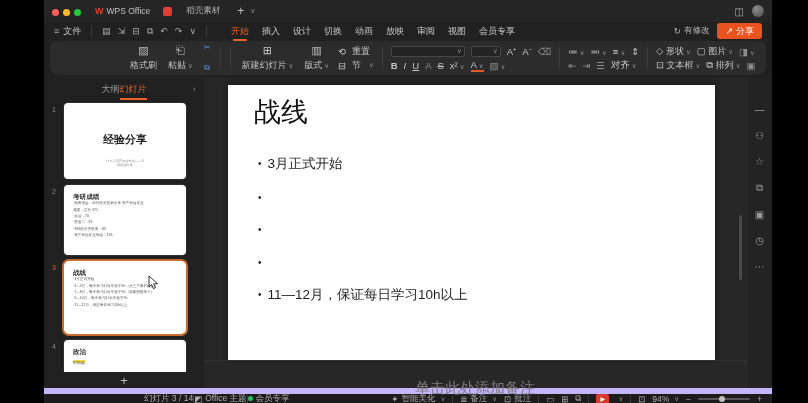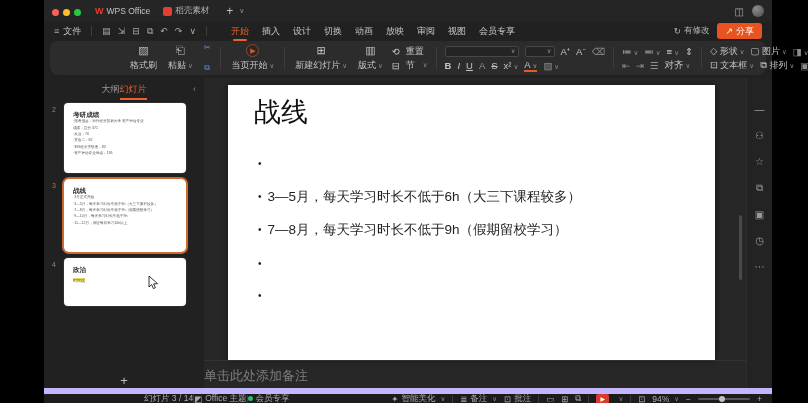--- a/index.html
+++ b/index.html
@@ -6,21 +6,21 @@
   *{box-sizing:border-box;font-family:"Liberation Sans",sans-serif;}
   .screen{position:relative;width:808px;height:403px;background:#000;overflow:hidden;}
   .window{position:absolute;left:44px;top:0;width:728px;height:403px;background:#212121;display:flex;flex-direction:column;}
 
   
   .titlebar{height:22px;background:#252525;display:flex;align-items:center;padding:0 8px;gap:6px;flex:0 0 auto;}
   .tl{width:7px;height:7px;border-radius:50%;display:inline-block;margin-right:4px;}
   .tl.r{background:#ff5f57}.tl.y{background:#febc2e}.tl.g{background:#28c840}
   .appbadge{display:flex;align-items:center;gap:3px;font-size:8.5px;color:#c2c2c2;margin-left:4px;}
   .wlogo{color:#e83e2c;font-weight:bold;font-size:9px;}
-  .tab{display:flex;align-items:center;gap:3px;font-size:8.5px;color:#b5b5b5;padding:0 7px;height:16px;}
+  .tab{display:flex;align-items:center;gap:14px;font-size:8.5px;color:#b5b5b5;padding:0 7px;height:16px;}
   .tab.active{background:#3c3c3c;border-radius:4px;color:#dcdcdc;}
   .sq{width:9px;height:9px;border-radius:2px;color:#fff;font-size:6.5px;font-weight:bold;display:inline-flex;align-items:center;justify-content:center;}
   .sq.red{background:#e23e32}.sq.orange{background:#e8531f}
   .mini{font-size:7px;color:#8f8f8f;}
   .plus{font-size:12px;color:#bdbdbd;margin-left:4px;}
   .chev{font-size:7px;color:#8f8f8f;}
   .tbright{margin-left:auto;display:flex;align-items:center;gap:8px;color:#a8a8a8;font-size:10px;}
   .avatar{width:12px;height:12px;border-radius:50%;background:radial-gradient(circle at 35% 30%,#8c8c8c,#4b4b4b);display:inline-block;}
 
   
@@ -72,21 +72,21 @@
   .t-pad{padding:7px 9px;}
   .t-tag{display:inline-block;background:#f5e050;color:#5a4a00;font-size:10px;transform:scale(.4);transform-origin:0 0;height:6px;line-height:1.1;white-space:nowrap;}
   .addrow{height:16px;display:flex;align-items:center;justify-content:center;color:#bdbdbd;font-size:13px;flex:0 0 auto;}
 
   .canvas{flex:1 1 auto;background:#272727;position:relative;min-width:0;}
   .slide{position:absolute;left:24px;top:7px;width:487px;height:275px;background:#fff;box-shadow:0 0 6px rgba(0,0,0,.45);}
   .slide-title{position:absolute;left:26px;top:9px;font-size:27px;font-weight:500;color:#111;}
   .bullets{position:absolute;left:30px;top:70px;right:20px;}
   .bullet{display:flex;align-items:flex-start;margin-bottom:15.5px;font-size:13.5px;color:#1f1f1f;}
   .dot{font-size:10px;margin-right:6px;line-height:17px;}
-  .notes{position:absolute;left:0;right:0;bottom:0;height:28px;border-top:1px solid #323232;display:flex;align-items:flex-start;justify-content:flex-start;padding-top:6px;font-size:13px;color:#7d7d7d;}
+  .notes{position:absolute;left:0;right:0;bottom:0;height:28px;border-top:1px solid #323232;display:flex;align-items:flex-start;justify-content:center;padding-top:18px;font-size:15px;color:#7d7d7d;}
   .vscroll{position:absolute;right:4px;top:137px;width:3px;height:65px;border-radius:2px;background:#4a4a4a;}
 
   .rightbar{width:26px;flex:0 0 auto;border-left:1px solid #2e2e2e;display:flex;flex-direction:column;align-items:center;padding-top:26px;gap:15px;color:#9a9a9a;font-size:10px;background:#232323;}
 
   
   .statusbar{height:15px;background:#1c1c1c;border-top:6px solid #c4b5fd;display:flex;align-items:center;padding:0 10px 0 100px;font-size:8.5px;color:#ababab;flex:0 0 auto;}
   .sdiv{width:1px;height:8px;background:#3a3a3a;}
   .sitem{display:flex;align-items:center;gap:3px;white-space:nowrap;}
   .greendot{width:5px;height:5px;border-radius:50%;background:#2dbd6e;display:inline-block;}
   .sright{margin-left:auto;display:flex;align-items:center;gap:7px;}
@@ -170,27 +170,20 @@
           <span class="lb">
               <span>粘贴</span>
               <span class="cv">∨</span>
             </span>
         </div>
         <div class="cell">
           <span class="ic blue">✂</span>
           <span class="ic blue">⧉</span>
         </div>
         <div class="vdiv"></div>
-        <div class="cell">
-          <span class="playic">▶</span>
-          <span class="lb">
-              <span>当页开始</span>
-              <span class="cv">∨</span>
-            </span>
-        </div>
         <div class="vdiv"></div>
         <div class="cell">
           <span class="ic">⊞</span>
           <span class="lb">
               <span>新建幻灯片</span>
               <span class="cv">∨</span>
             </span>
         </div>
         <div class="cell">
           <span class="ic">▥</span>
@@ -264,20 +257,27 @@
 
     <div class="content">
 
       <div class="sidebar">
         <div class="sidetabs">
           <span class="sidetab">大纲</span>
           <span class="sidetab active">幻灯片</span>
           <span class="collapse">‹</span>
         </div>
         <div class="thumbs" id="thumbs">
+            <div class="thumb-row">
+              <div class="thumb-num">1</div>
+              <div class="thumb-card" style="height: 76px;">
+                <div class="t-title-center">经验分享</div>
+                <div class="t-sub">××大学资产评估专业——考研经验分享</div>
+              </div>
+            </div>
             <div class="thumb-row">
               <div class="thumb-num">2</div>
               <div class="thumb-card" style="height: 70px;">
                 <div class="t-pad">
                   <div class="t-head">考研成绩</div>
                   <div class="t-body">
                     <div>·报考信息：对外经济贸易大学 资产评估专业</div>
                     <div>成绩：总分 371</div>
                     <div>·政治：70</div>
                     <div>·英语二：82</div>
@@ -311,34 +311,34 @@
           </div>
         <div class="addrow">+</div>
       </div>
 
       <div class="canvas">
         <div class="slide">
           <div class="slide-title">战线</div>
           <div class="bullets" id="slide-bullets">
               <div class="bullet">
                 <span class="dot">•</span>
+                <span>3月正式开始</span>
               </div>
               <div class="bullet">
                 <span class="dot">•</span>
-                <span>3—5月，每天学习时长不低于6h（大三下课程较多）</span>
               </div>
               <div class="bullet">
                 <span class="dot">•</span>
-                <span>7—8月，每天学习时长不低于9h（假期留校学习）</span>
               </div>
               <div class="bullet">
                 <span class="dot">•</span>
               </div>
               <div class="bullet">
                 <span class="dot">•</span>
+                <span>11—12月，保证每日学习10h以上</span>
               </div>
             </div>
         </div>
         <div class="notes">
           <span>单击此处添加备注</span>
         </div>
         <div class="vscroll"></div>
       </div>
 
       <div class="rightbar">

